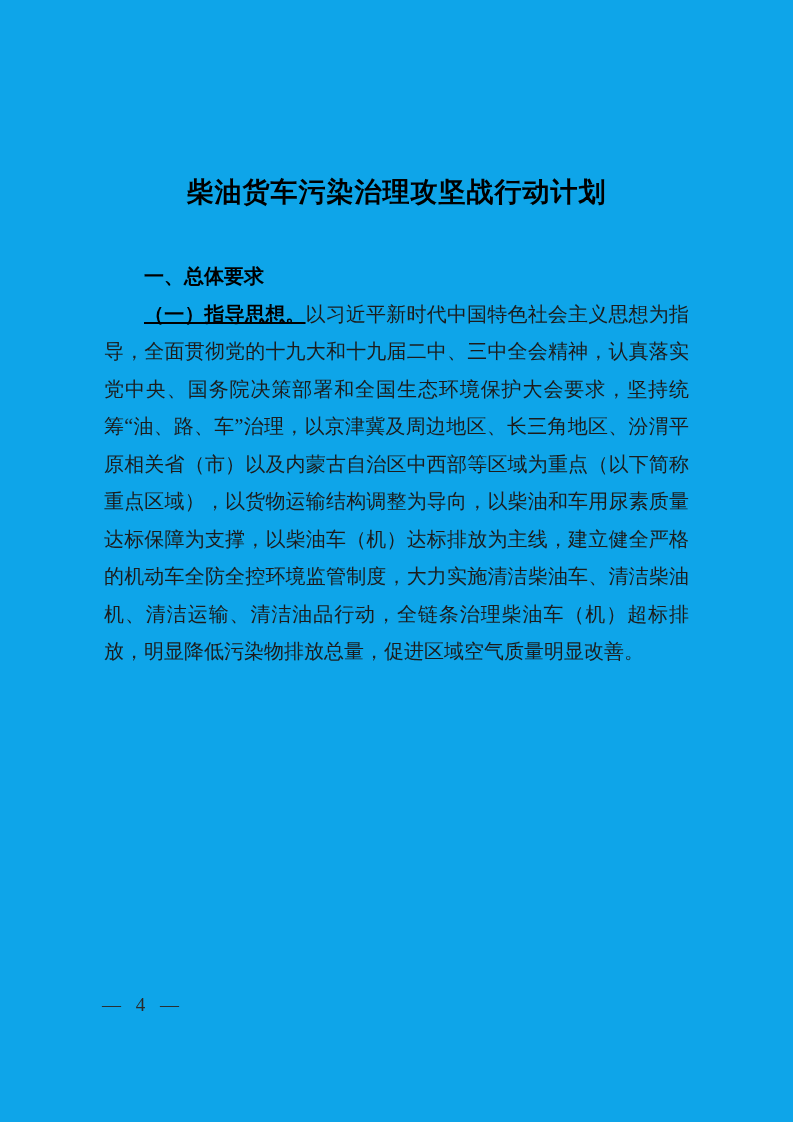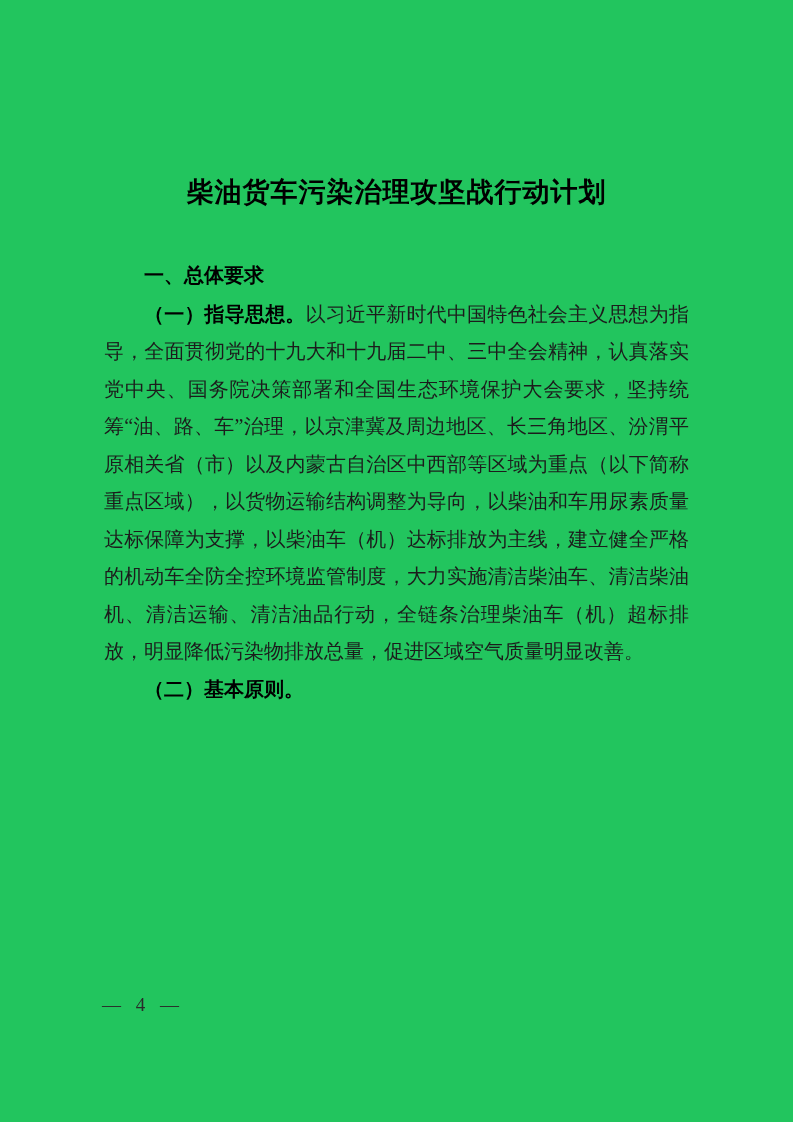--- a/index.html
+++ b/index.html
@@ -4,21 +4,21 @@
 <style>
   html, body {
     margin: 0;
     padding: 0;
     background: #ffffff;
   }
   .page {
     position: relative;
     width: 793px;
     height: 1122px;
-    background: #22c55e;
+    background: #0ea5e9;
     overflow: hidden;
     font-family: "Liberation Serif", "DejaVu Serif", serif;
     color: #1c1c1c;
   }
   .doc-title {
     position: absolute;
     top: 174px;
     left: 104px;
     width: 585px;
     margin: 0;
@@ -39,27 +39,28 @@
     line-height: 37.5px;
     text-align: justify;
     text-justify: inter-ideograph;
   }
   .content p {
     margin: 0;
     padding: 0;
     text-indent: 2em;
   }
   .section-heading {
-    font-family: Liberation Mono, monospace;
+    font-family: Liberation Sans, sans-serif;
     font-weight: bold;
     color: #000000;
   }
   .item-label {
     font-weight: bold;
     color: #000000;
+    text-decoration: underline;
   }
   .sub-heading {
     font-weight: bold;
     color: #000000;
   }
   .page-footer {
     position: absolute;
     top: 994px;
     left: 102px;
     font-size: 19px;
@@ -75,20 +76,19 @@
 
   <h1 class="doc-title">柴油货车污染治理攻坚战行动计划</h1>
 
   <div class="content">
 
 
     <p class="section-heading">一、总体要求</p>
 
     <p><span class="item-label">（一）指导思想。</span><span>以习近平新时代中国特色社会主义思想为指导，全面贯彻党的十九大和十九届二中、三中全会精神，认真落实党中央、国务院决策部署和全国生态环境保护大会要求，坚持统筹“油、路、车”治理，以京津冀及周边地区、长三角地区、汾渭平原相关省（市）以及内蒙古自治区中西部等区域为重点（以下简称重点区域），以货物运输结构调整为导向，以柴油和车用尿素质量达标保障为支撑，以柴油车（机）达标排放为主线，建立健全严格的机动车全防全控环境监管制度，大力实施清洁柴油车、清洁柴油机、清洁运输、清洁油品行动，全链条治理柴油车（机）超标排放，明显降低污染物排放总量，促进区域空气质量明显改善。</span></p>
 
-    <p class="sub-heading">（二）基本原则。</p>
 
 
   </div>
 
   <div class="page-footer">— 4 —</div>
 
 </div>
 
 </body></html>

